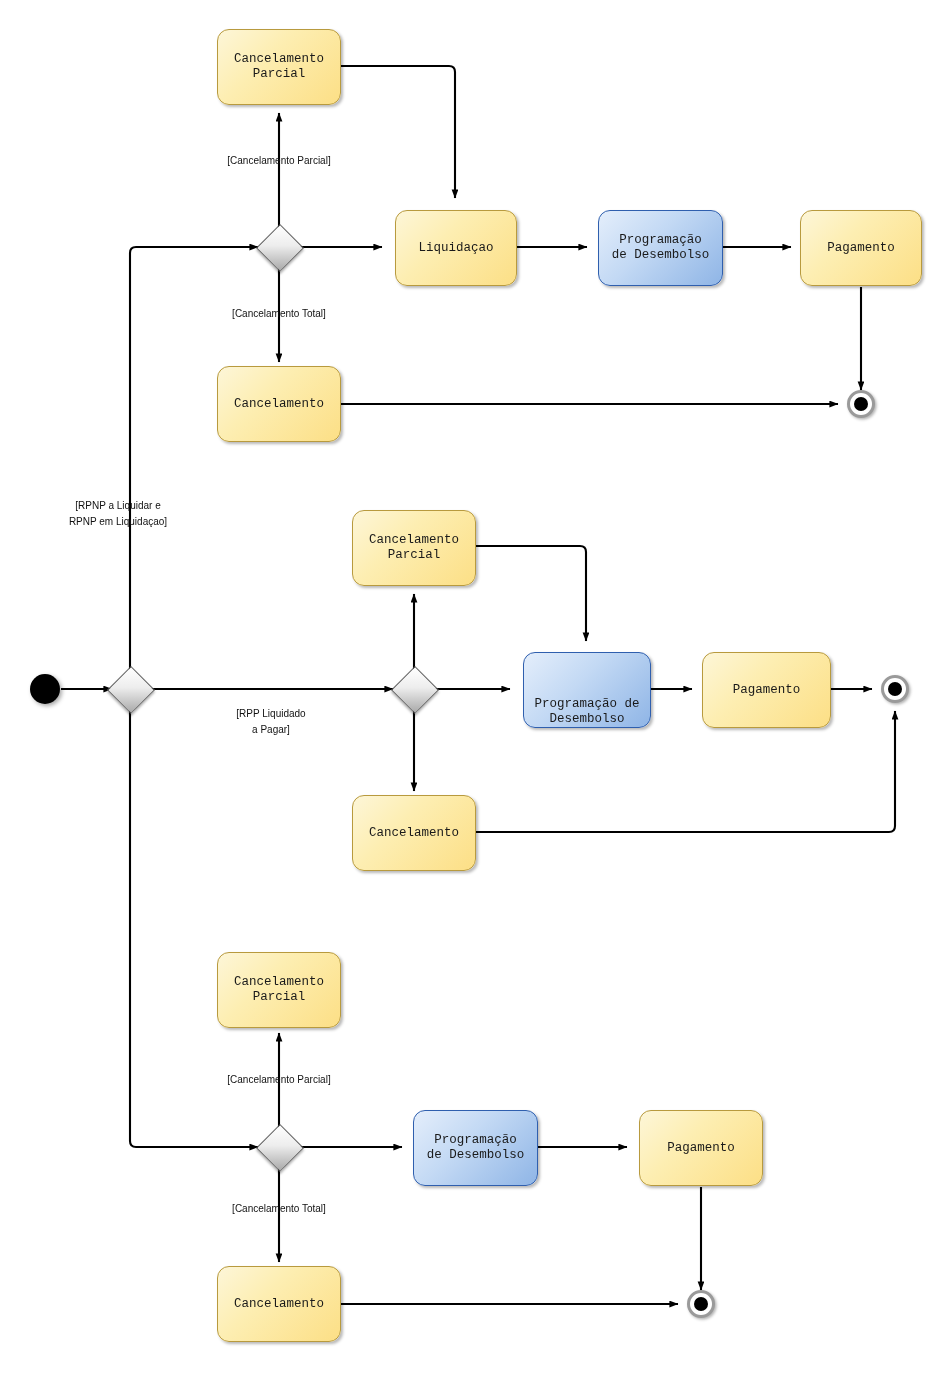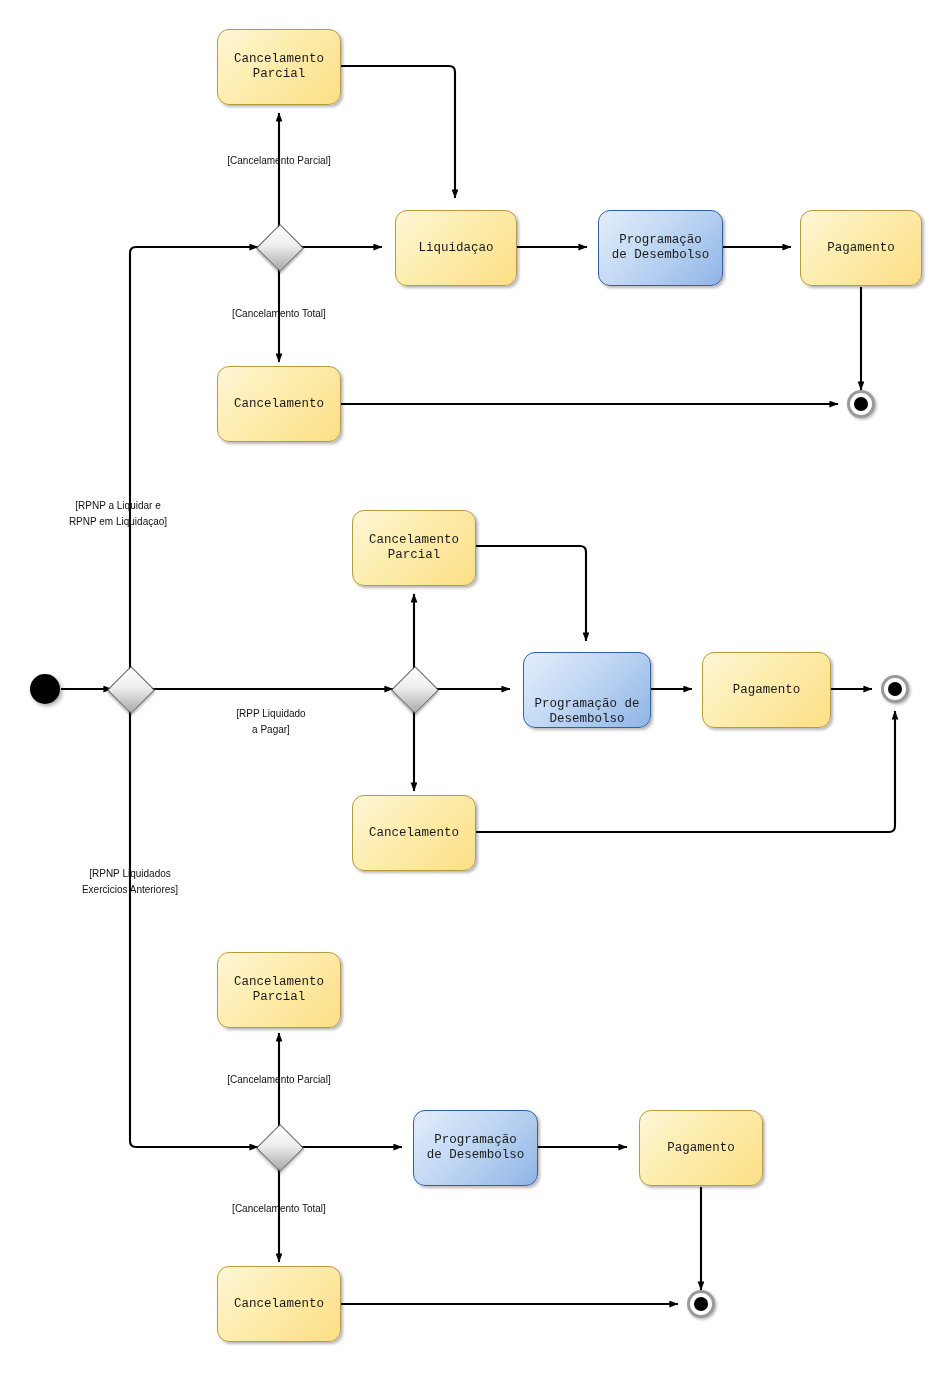--- a/index.html
+++ b/index.html
@@ -115,22 +115,20 @@
   <div class="glabel" style="left:169px;top:153px;width:220px;">[Cancelamento Parcial]</div>
   <div class="glabel" style="left:169px;top:306px;width:220px;">[Cancelamento Total]</div>
 
   <div class="start-node" style="left:30px;top:674px;"></div>
   <div class="diamond" style="left:114px;top:673px;"></div>
 
   <div class="glabel" style="left:8px;top:498px;width:220px;">[RPNP a Liquidar e
 RPNP em Liquidaçao]</div>
   <div class="glabel" style="left:181px;top:666px;width:180px;margin-top:40px;">[RPP Liquidado
 a Pagar]</div>
-  <div class="glabel" style="left:20px;top:866px;width:220px;">[RPNP Liquidados
-Exercicios Anteriores]</div>
 
   <div class="node act-yellow" style="left:352px;top:510px;width:124px;height:76px;">
     <span class="lbl">Cancelamento
 Parcial</span>
   </div>
 
   <div class="diamond" style="left:398px;top:673px;"></div>
 
   <div class="node act-yellow" style="left:352px;top:795px;width:124px;height:76px;">
     <span class="lbl">Cancelamento</span>

